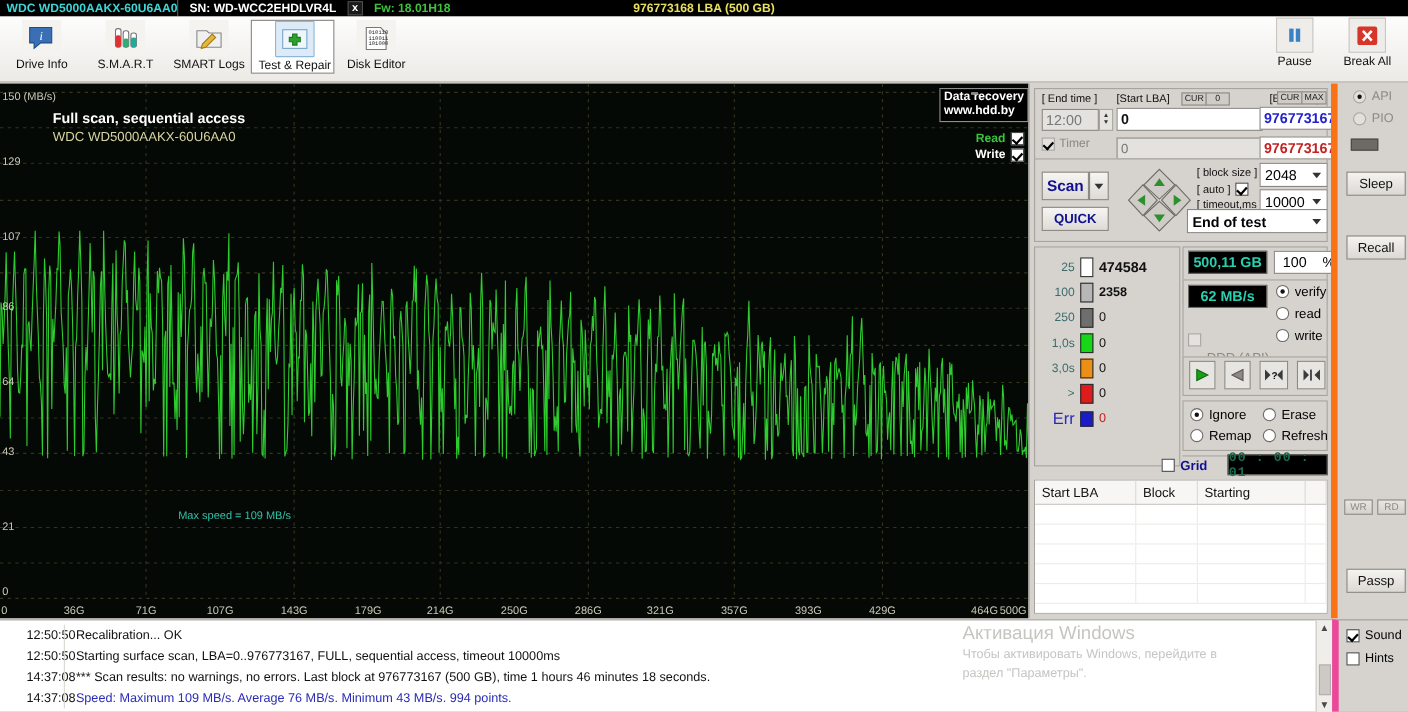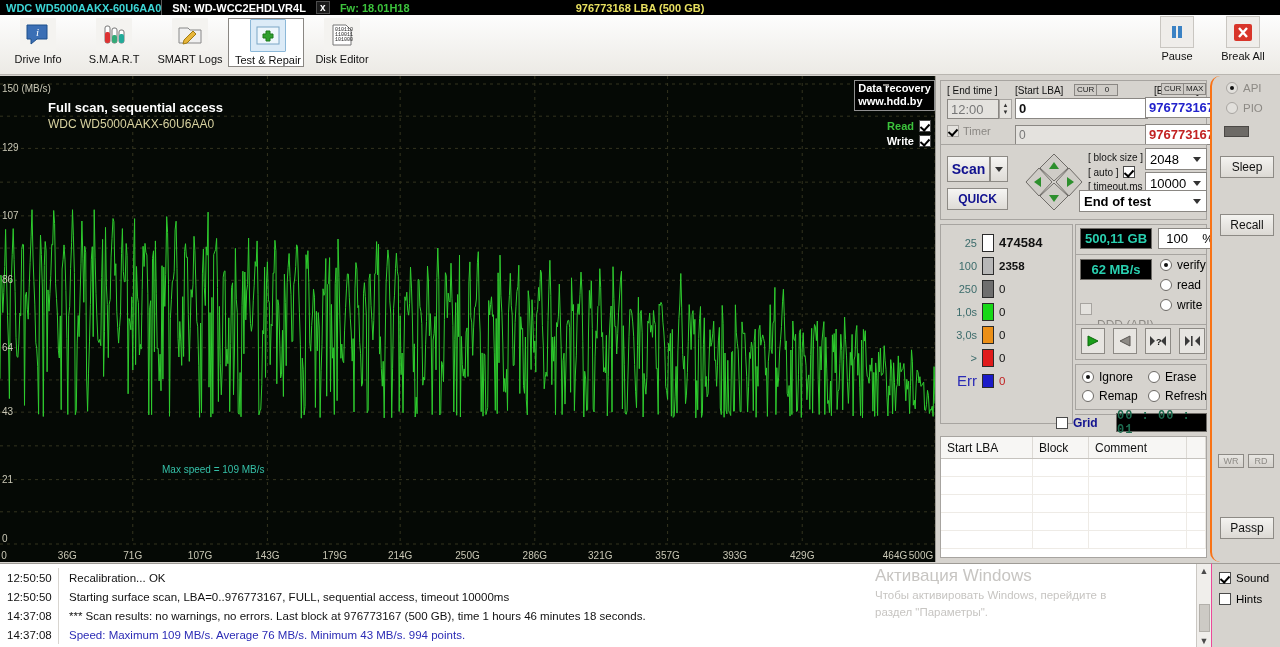--- a/index.html
+++ b/index.html
@@ -154,55 +154,55 @@
     display: flex; align-items: center; color: #111;
   }
   .tcol { border-right: 1px solid #dcd9d4; height: 100%; display:flex; align-items:center; padding-left:6px;}
   .tgrid { position:absolute; left:0; right:0; top:22px; bottom:0; background:#fff;}
   .trow { height: 18px; border-bottom: 1px solid #eeebe6; display:flex;}
   .trow .c { border-right: 1px solid #eeebe6; height:100%; }
 
   
   .farcol {
     position: absolute; left: 1210px; top: 76px; width: 70px; height: 486px;
-    background: #d6d3ce; border-left: 2px solid #f97316; border-radius: 10px;
+    background: #d6d3ce; border-left: 6px solid #f97316;
   }
   .fbtn {
     background: linear-gradient(#f4f3f0,#dcd9d4); border: 1px solid #8d8a85;
     font-size: 12px; display:flex; align-items:center; justify-content:center;
     color:#111; cursor: default;
   }
   .fbtn.dis { color:#8d8a85; background: linear-gradient(#e8e6e2,#d4d1cc); }
 
   
   .logwrap {
     position: absolute; left: 0; top: 563px; width: 1211px; height: 84px;
     background: #fff; border-top: 1px solid #9e9b96;
   }
   .logrow { display: flex; font-size: 11.5px; height: 19px; align-items: center; }
-  .logtime { width: 58px; padding-left: 7px; color: #111; flex:none; }
+  .logtime { width: 58px; padding-left: 24px; color: #111; flex:none; }
   .logdiv { width:1px; background:#d8d5d0; height:19px; flex:none; margin-right:10px;}
   .logmsg { color: #111; white-space: nowrap; }
   .logmsg.blue { color: #2b2bb5; }
   .wmk {
     position: absolute; right: 86px; top: 2px; color: #c7c5c2; pointer-events:none;
     text-align: left; width: 250px;
   }
   .wmk .t1 { font-size: 17px; }
   .wmk .t2 { font-size: 11.5px; line-height: 15px; margin-top: 2px;}
   .scroll {
     position: absolute; right: 0; top: 0; width: 15px; height: 84px;
     background: #f0eeeb; border-left: 1px solid #cbc8c3;
     display:flex; flex-direction: column; justify-content: space-between; align-items:center;
   }
   .sarrow { font-size: 9px; color:#4a4a4a; height: 14px; line-height:14px; }
   .sthumb { width:11px; height:28px; background:#cdcac5; border:1px solid #b3b0ab; position:absolute; top:40px;}
   .bottomright {
     position:absolute; left:1211px; top:563px; width:69px; height:84px;
-    background:#d6d3ce; border-top:1px solid #9e9b96; border-left:1px solid #ec4899;
+    background:#d6d3ce; border-top:1px solid #9e9b96; border-left:6px solid #ec4899;
     padding: 8px 0 0 7px;
   }
   .brrow { display:flex; align-items:center; font-size:11.5px; margin-bottom:9px; gap:5px;}
 </style>
 </head>
 <body>
 
 <div id="app">
 
   <div class="titlebar">
@@ -575,21 +575,21 @@
     <div style="position:absolute;left:120px;top:340px;display:flex;align-items:center;gap:5px;">
       <span class="chk"></span>
       <span style="font-size:12px;font-weight:bold;color:#11118f;">Grid</span>
     </div>
     <div class="lcd" style="position:absolute;left:180px;top:337px;width:91px;height:19px;color:#1d6b4f;font-family:'Liberation Mono',monospace;font-size:12px;letter-spacing:1px;">00 : 00 : 01</div>
 
     <div style="position:absolute;left:4px;top:360px;width:267px;height:122px;background:#fff;border:1px solid #a7a4a0;">
       <div class="thead" style="height:22px;">
         <div class="tcol" style="width:92px">Start LBA</div>
         <div class="tcol" style="width:56px">Block</div>
-        <div class="tcol" style="width:98px">Comment</div>
+        <div class="tcol" style="width:98px">Starting</div>
         <div class="tcol" style="flex:1"></div>
       </div>
       <div class="tgrid">
         <div class="trow">
             <div class="c" style="width:92px"></div>
             <div class="c" style="width:56px"></div>
             <div class="c" style="width:98px"></div>
             <div class="c" style="flex:1"></div>
           </div>
         <div class="trow">

